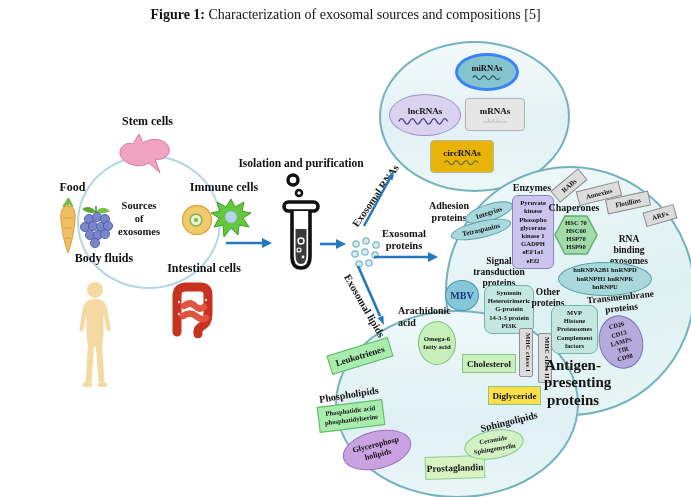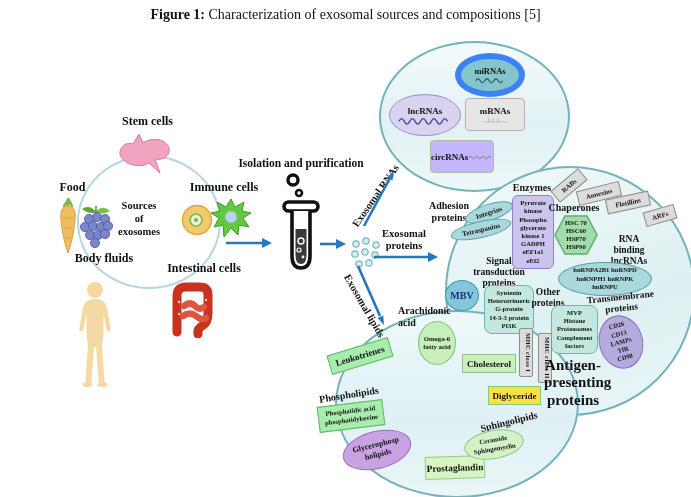--- a/index.html
+++ b/index.html
@@ -49,26 +49,26 @@
   #ar2{left:318px;top:238px;width:30px;height:12px;}
   #ic-dots{left:350px;top:237px;width:30px;height:32px;}
   #lbl-brna{left:330px;top:190px;width:92px;font-size:10.5px;transform:rotate(-55deg);}
   #ar-rna{left:356px;top:164px;width:46px;height:68px;}
   #lbl-bprot{left:374px;top:228px;width:60px;font-size:10.5px;}
   #ar-prot{left:372px;top:251px;width:68px;height:12px;}
   #lbl-blip{left:318px;top:300px;width:92px;font-size:10.5px;transform:rotate(60deg);}
   #ar-lip{left:352px;top:260px;width:42px;height:74px;}
 
   
-  #rna-mirna{left:455px;top:53px;width:58px;height:32px;background:#84c5cd;border:6px solid #3b82f6;font-size:8.5px;}
+  #rna-mirna{left:455px;top:53px;width:58px;height:32px;background:#84c5cd;border:3px solid #3b82f6;font-size:8.5px;}
   #rna-lnc{left:389px;top:94px;width:70px;height:40px;background:#d9d3f0;border:1px solid #9b8fd0;font-size:9px;}
   #rna-m{left:465px;top:98px;width:58px;height:31px;background:#e6e6e6;border:1px solid #b2b2b2;border-radius:4px;
          flex-direction:column;font-size:9px;}
-  #rna-circ{left:430px;top:140px;width:62px;height:31px;background:#c4b5fd;border:1px solid #a9bda9;border-radius:4px;
-         flex-direction:row;font-size:9px;}
+  #rna-circ{left:430px;top:140px;width:62px;height:31px;background:#eab308;border:1px solid #a9bda9;border-radius:4px;
+         flex-direction:column;font-size:9px;}
 
   
   #lbl-adhesion{left:419px;top:200px;width:60px;font-size:10px;}
   #el-integrins{left:464px;top:204px;width:48px;height:15px;background:#a9d8dd;border:1px solid #58a0a8;font-size:7px;transform:rotate(-18deg);}
   #el-tetraspanins{left:450px;top:221px;width:60px;height:15px;background:#a9d8dd;border:1px solid #58a0a8;font-size:7px;transform:rotate(-13deg);}
   #lbl-enzymes{left:508px;top:182px;width:48px;font-size:10px;}
   #box-enzymes{left:512px;top:195px;width:40px;height:72px;background:#cbc4ec;border:1px solid #8d82c8;border-radius:6px;
                font-size:6.6px;line-height:1.25;}
   #lbl-membrane{left:560px;top:151px;width:100px;font-size:9.5px;}
   #bx-rabs{left:551px;top:178px;width:34px;height:13px;background:#dcdcdc;border:1px solid #8a8a8a;font-size:6.8px;transform:rotate(-40deg);}
@@ -324,21 +324,21 @@
         <polygon points="11,1 33,1 43,20 33,39 11,39 1,20" fill="#a3dcab" stroke="#5fae6e" stroke-width="1.5"></polygon>
       </svg>
     <div class="hex-text lbl pre">HSC 70
 HSC60
 HSP70
 HSP90</div>
   </div>
 
   <div class="lbl pre" id="lbl-rnabind">RNA
 binding
-lncRNAs</div>
+exosomes</div>
   <div class="ell pre" id="el-hnrnp">hnRNPA2B1 hnRNPD
 hnRNPH1 hnRNPK
 hnRNPU</div>
 
   <div class="lbl pre" id="lbl-signal">Signal
 transduction
 proteins</div>
   <div class="box pre" id="box-signal">Syntenin
 Heterotrimeric
 G-protein

